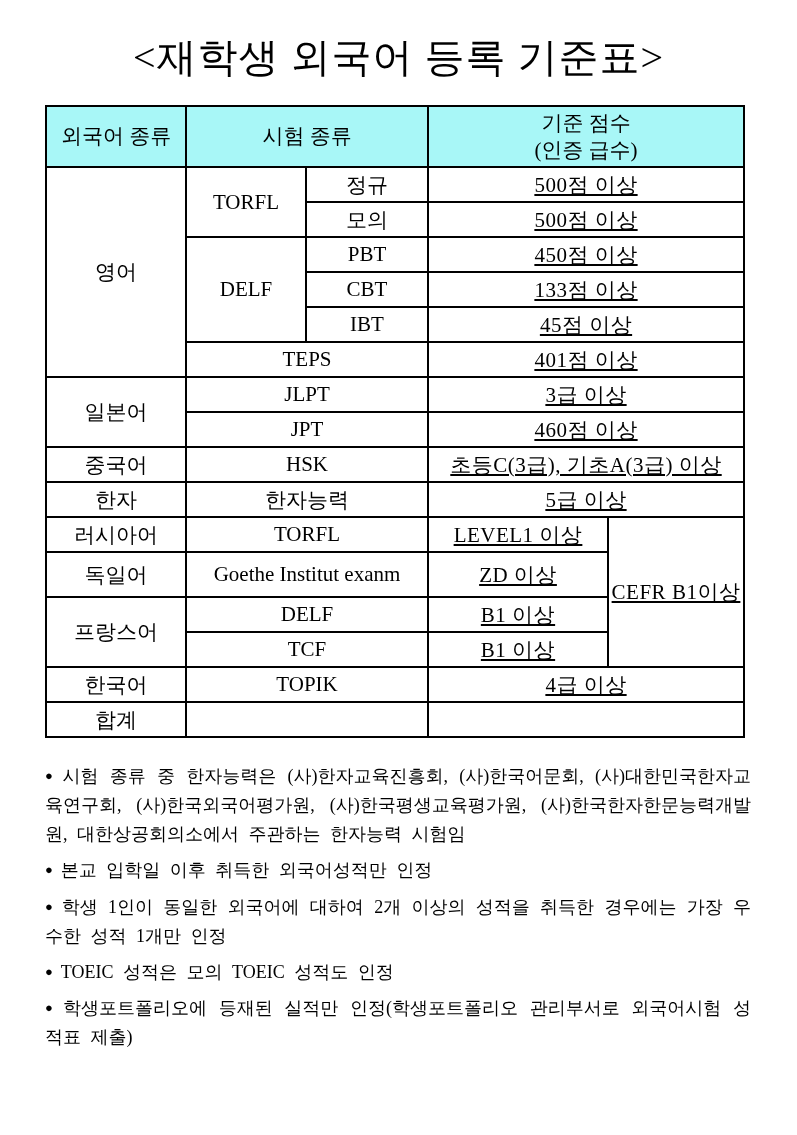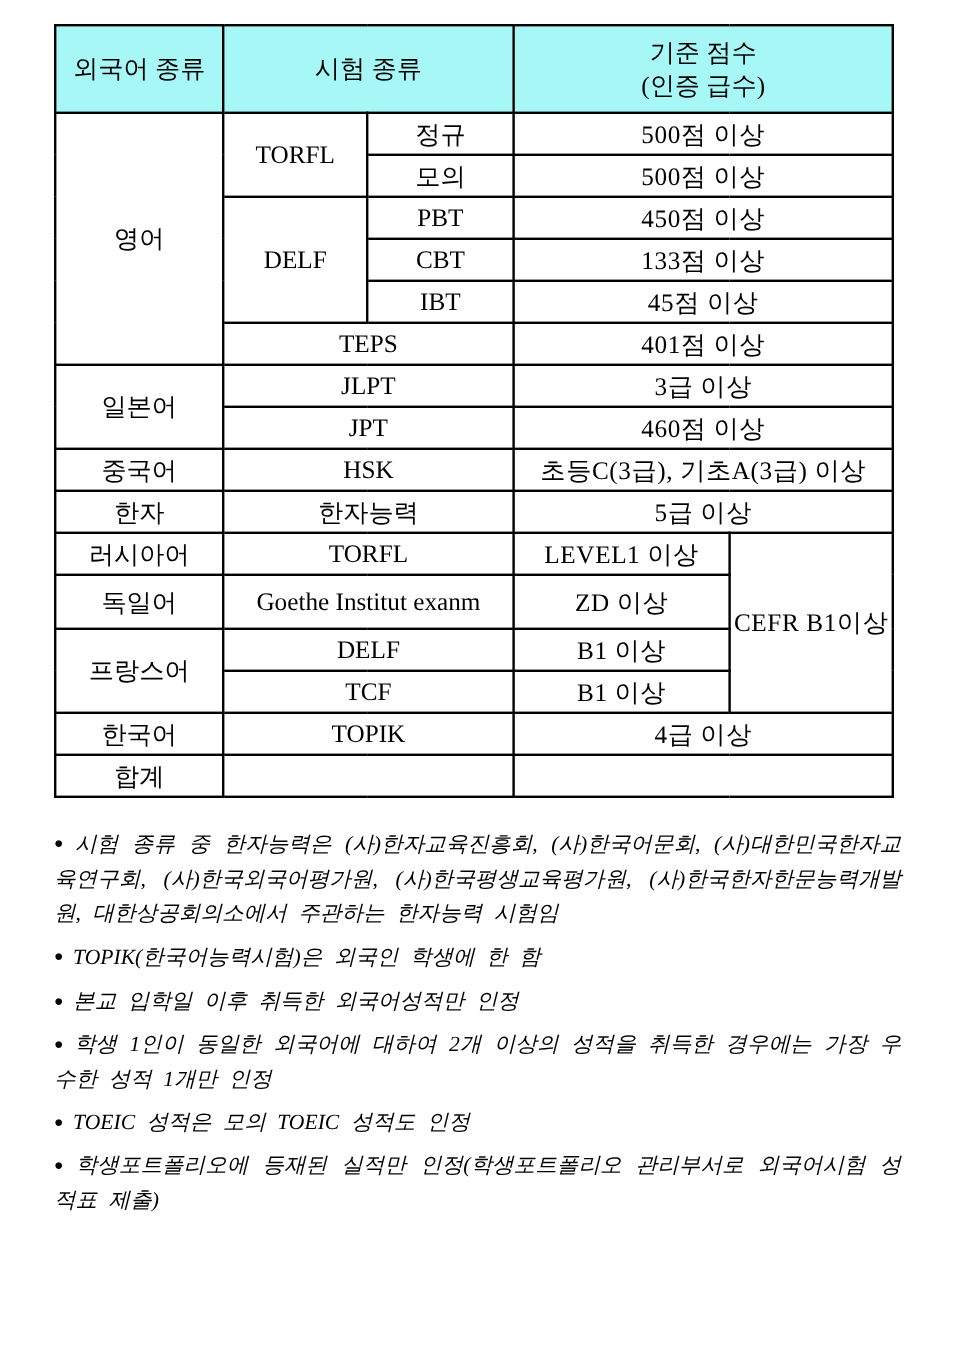--- a/index.html
+++ b/index.html
@@ -33,49 +33,49 @@
     vertical-align: middle;
     font-size: 21px;
     font-weight: normal;
     padding: 0 2px;
     overflow: hidden;
   }
   table.criteria th {
     background: #a8f7f7;
     line-height: 1.25;
   }
-  tr.h-header   { height: 73px; }
+  tr.h-header   { height: 61px; }
   tr.h-standard { height: 35px; }
   tr.h-tall     { height: 45px; }
   .sep-thick td { border-top-width: 3px; }
-  .score-cell { letter-spacing: 0.5px; }
+  .score-cell { letter-spacing: 0.5px; text-decoration: underline; }
 
   .notes {
     margin: 24px 45px 0 45px;
     width: 706px;
   }
   .note-item {
     font-size: 18px;
     line-height: 1.62;
     text-align: justify;
     word-spacing: 5px;
     margin-bottom: 7px;
-    font-style: italic;
   }
   .bullet {
     font-size: 13px;
     vertical-align: 2px;
     margin-right: 8px;
   }
 </style>
 </head>
 <body>
 
 <div class="page">
 
+  <div class="doc-title">&lt;재학생 외국어 등록 기준표&gt;</div>
 
   <table class="criteria">
     <colgroup>
       <col style="width:140px">
         <col style="width:120px">
         <col style="width:122px">
         <col style="width:180px">
         <col style="width:136px">
     </colgroup>
 
@@ -169,21 +169,20 @@
     <tr class="h-standard">
       <td>합계</td>
       <td colspan="2"></td>
       <td colspan="2"></td>
     </tr>
   </tbody>
     </table>
 
   <div class="notes">
     <div class="note-item"><span class="bullet">●</span><span>시험 종류 중 한자능력은 (사)한자교육진흥회, (사)한국어문회, (사)대한민국한자교육연구회, (사)한국외국어평가원, (사)한국평생교육평가원, (사)한국한자한문능력개발원, 대한상공회의소에서 주관하는 한자능력 시험임</span></div>
-    <div class="note-item"><span class="bullet">●</span><span>TOPIK(한국어능력시험)은 외국인 학생에 한 함</span></div>
     <div class="note-item"><span class="bullet">●</span><span>본교 입학일 이후 취득한 외국어성적만 인정</span></div>
     <div class="note-item"><span class="bullet">●</span><span>학생 1인이 동일한 외국어에 대하여 2개 이상의 성적을 취득한 경우에는 가장 우수한 성적 1개만 인정</span></div>
     <div class="note-item"><span class="bullet">●</span><span>TOEIC 성적은 모의 TOEIC 성적도 인정</span></div>
     <div class="note-item"><span class="bullet">●</span><span>학생포트폴리오에 등재된 실적만 인정(학생포트폴리오 관리부서로 외국어시험 성적표 제출)</span></div>
 
   </div>
 
 </div>
 
 </body></html>

